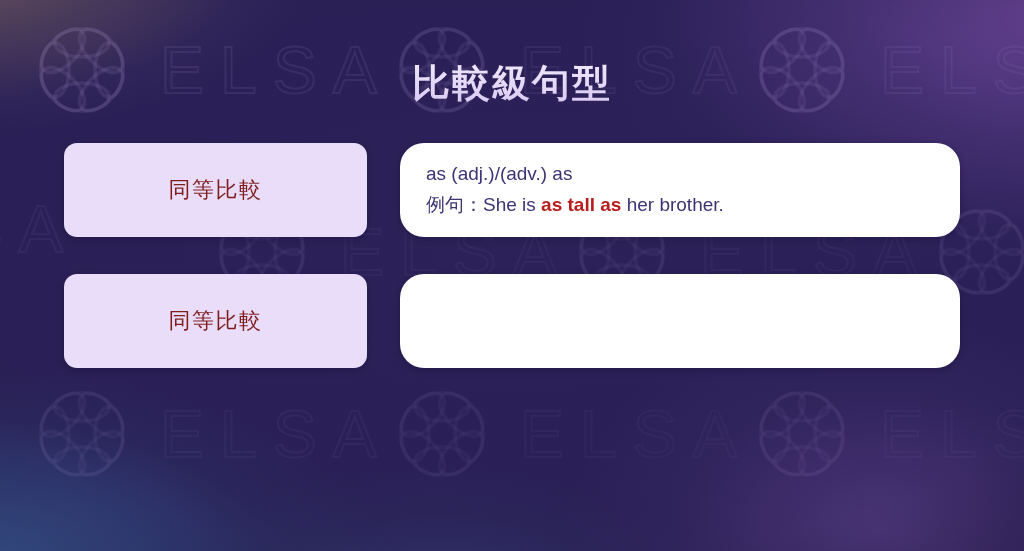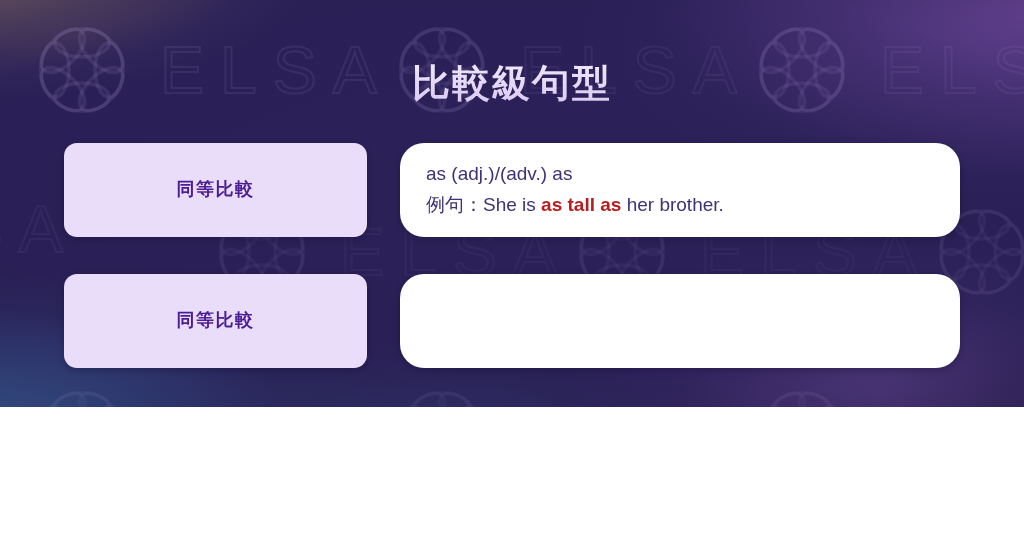--- a/index.html
+++ b/index.html
@@ -8,21 +8,21 @@
   html, body {
     width:1024px;
     height:551px;
     overflow:hidden;
     font-family:"Liberation Sans", sans-serif;
   }
 
   #slide {
     position:relative;
     width:1024px;
-    height:407px;
+    height:551px;
     background:#2a2057;
     overflow:hidden;
   }
 
   
   .bg-base {
     position:absolute; inset:0;
     background:
       radial-gradient(120% 95% at 50% 45%, #2c2259 0%, #2a2057 45%, #261d4e 100%);
   }
@@ -127,23 +127,23 @@
     flex:0 0 303px;
     min-height:94px;
     background:#e9ddf9;
     border-radius:13px;
     display:flex;
     align-items:center;
     justify-content:center;
     box-shadow:0 2px 7px rgba(16,8,40,0.30);
   }
   .label-card .label-text {
-    font-size:18px;
-    font-weight:bold;
-    color:#4c1d95;
+    font-size:22px;
+    font-weight:normal;
+    color:#7f1d1d;
     letter-spacing:1.5px;
     line-height:1.2;
   }
 
   .body-card {
     flex:1 1 auto;
     min-height:94px;
     background:#ffffff;
     border-radius:24px;
     display:flex;

